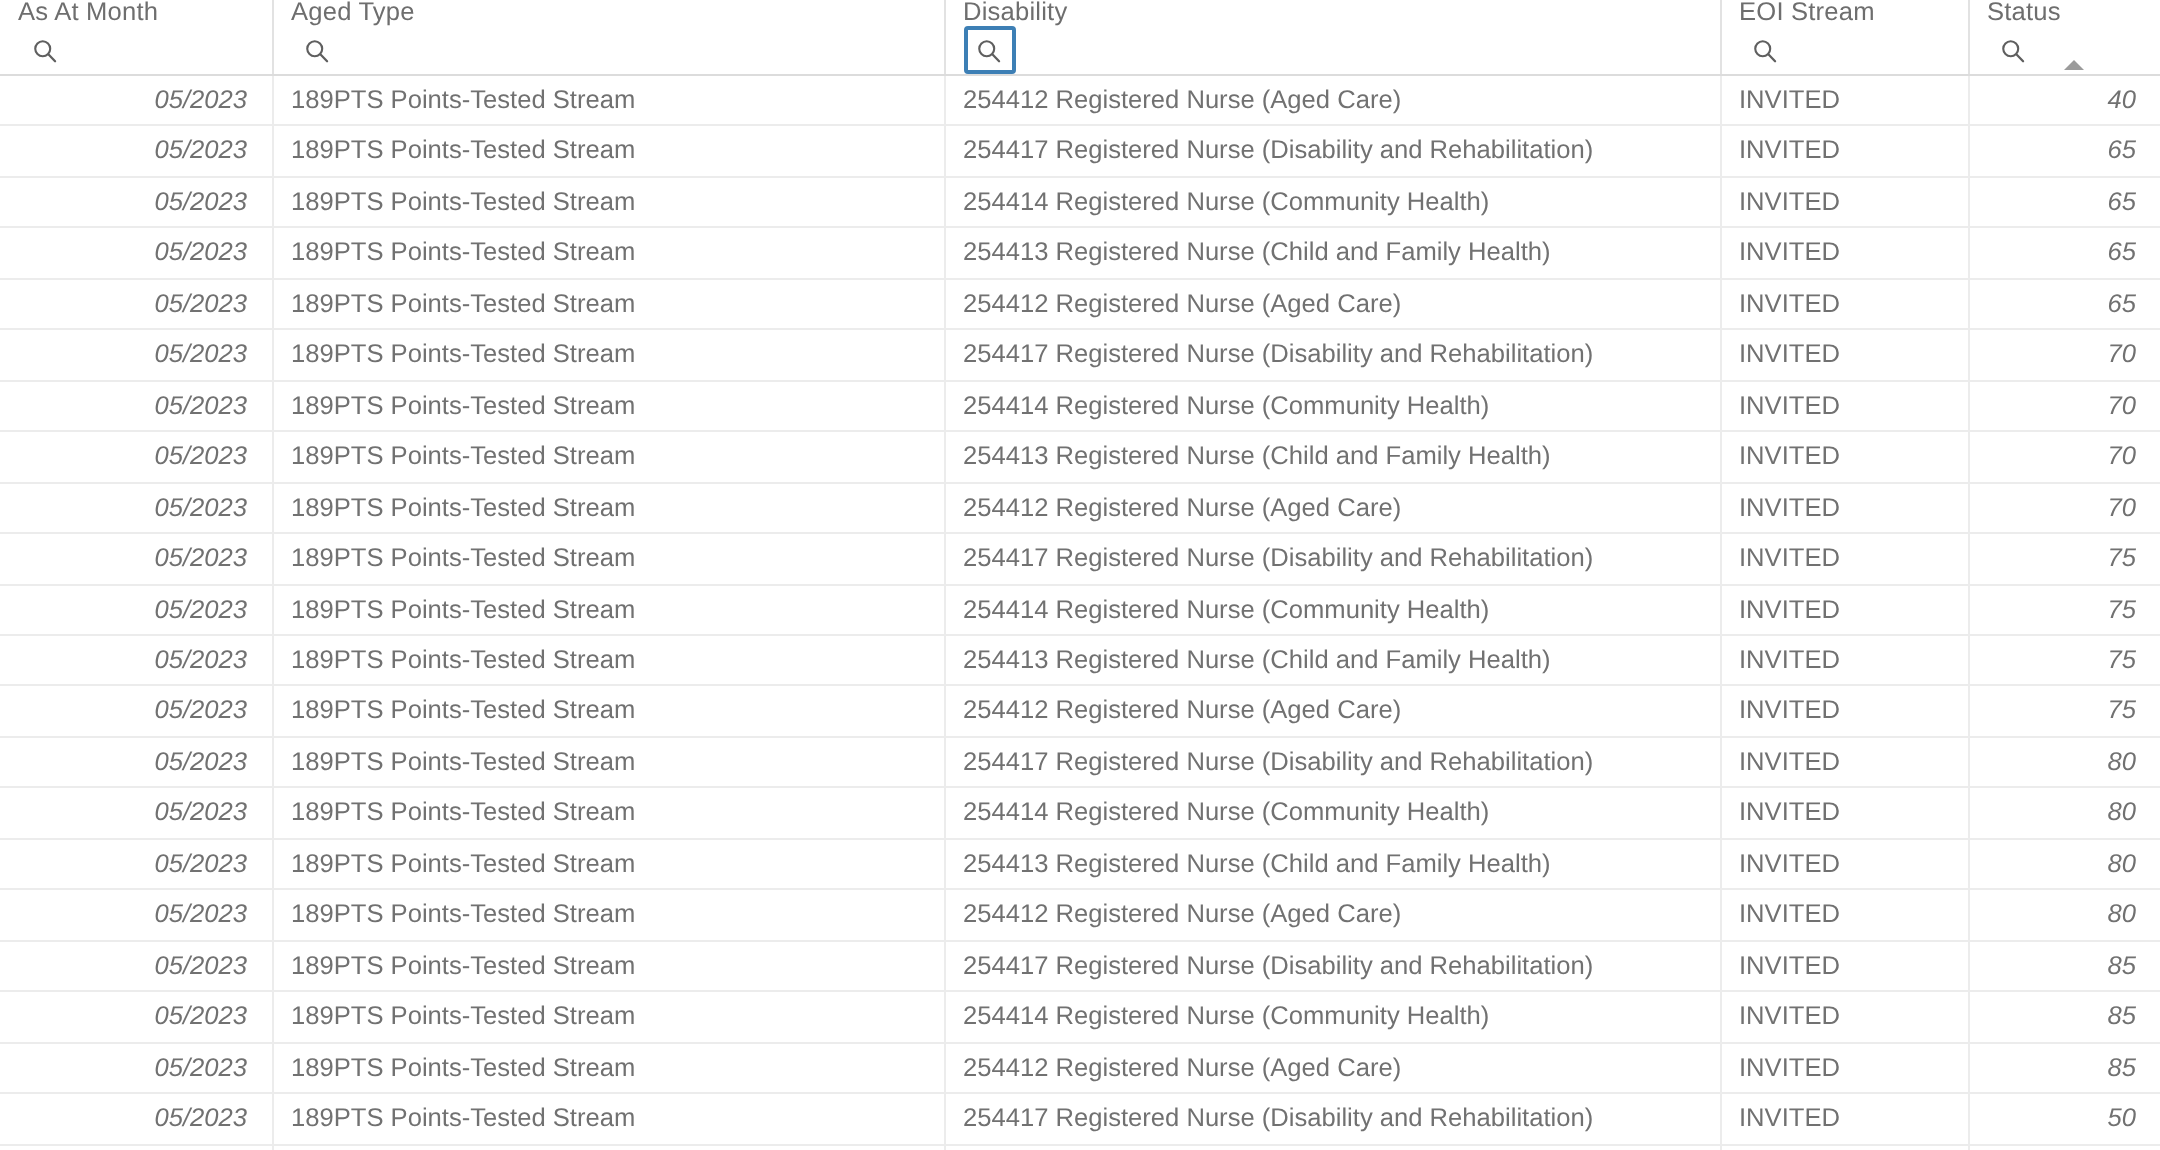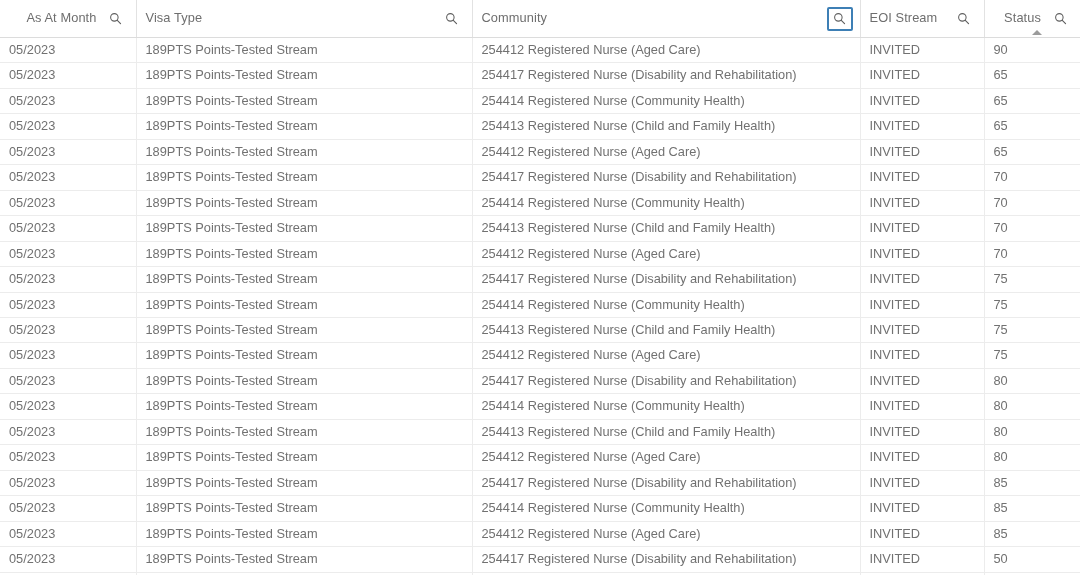--- a/index.html
+++ b/index.html
@@ -42,25 +42,26 @@
     background: #ffffff;
     vertical-align: middle;
     font-weight: normal;
     height: 37px;
     box-sizing: border-box;
   }
   thead th:last-child { border-right: none; }
 
   .th-inner {
     display: flex;
-    align-items: center;
+    align-items: flex-start;
     height: 37px;
     padding: 0 7px 0 9px;
     box-sizing: border-box;
     position: relative;
+    flex-direction: column;
   }
   .th-inner.align-right { justify-content: flex-end; }
   .th-inner.align-right .th-label { margin-right: 6px; }
 
   .th-label {
     font-size: 12.8px;
     color: #6e6e6e;
     letter-spacing: .1px;
     white-space: nowrap;
     line-height: 1;
@@ -108,21 +109,21 @@
     color: #717171;
     white-space: nowrap;
     overflow: hidden;
     text-overflow: ellipsis;
     height: 24.45px;
     box-sizing: border-box;
     line-height: 24.45px;
     background: #ffffff;
   }
   tbody td:last-child { border-right: none; }
-  td.align-right { padding-right: 12px; }
+  td.align-right { text-align: right; padding-right: 12px; font-style: italic; }
   td.align-left  { text-align: left; }
 
   
   col.c-month  { width: 136px; }
   col.c-visa   { width: 336px; }
   col.c-occ    { width: 388px; }
   col.c-eoi    { width: 124px; }
   col.c-points { width: 96px; }
 </style>
 </head>
@@ -145,33 +146,33 @@
               <div class="search-btn">
                 <svg width="13" height="13" viewBox="0 0 16 16" aria-hidden="true">
                   <circle cx="6.6" cy="6.6" r="4.6" fill="none" stroke="#5f5f5f" stroke-width="1.3"></circle>
                   <line x1="10.2" y1="10.2" x2="14.2" y2="14.3" stroke="#5f5f5f" stroke-width="1.4" stroke-linecap="round"></line>
                 </svg>
               </div>
             </div>
           </th>
           <th>
             <div class="th-inner">
-              <span class="th-label">Visa Type</span>
+              <span class="th-label">Aged Type</span>
               <span class="th-spacer"></span>
               <div class="search-btn">
                 <svg width="13" height="13" viewBox="0 0 16 16" aria-hidden="true">
                   <circle cx="6.6" cy="6.6" r="4.6" fill="none" stroke="#5f5f5f" stroke-width="1.3"></circle>
                   <line x1="10.2" y1="10.2" x2="14.2" y2="14.3" stroke="#5f5f5f" stroke-width="1.4" stroke-linecap="round"></line>
                 </svg>
               </div>
             </div>
           </th>
           <th>
             <div class="th-inner">
-              <span class="th-label">Community</span>
+              <span class="th-label">Disability</span>
               <span class="th-spacer"></span>
               <div class="search-btn focused">
                 <svg width="13" height="13" viewBox="0 0 16 16" aria-hidden="true">
                   <circle cx="6.6" cy="6.6" r="4.6" fill="none" stroke="#5f5f5f" stroke-width="1.3"></circle>
                   <line x1="10.2" y1="10.2" x2="14.2" y2="14.3" stroke="#5f5f5f" stroke-width="1.4" stroke-linecap="round"></line>
                 </svg>
               </div>
             </div>
           </th>
           <th>
@@ -199,21 +200,21 @@
             </div>
           </th>
         </tr>
     </thead>
     <tbody id="table-body">
         <tr class="data-row">
           <td class="align-right">05/2023</td>
           <td class="align-left">189PTS Points-Tested Stream</td>
           <td class="align-left">254412 Registered Nurse (Aged Care)</td>
           <td class="align-left">INVITED</td>
-          <td class="align-right">90</td>
+          <td class="align-right">40</td>
         </tr>
         <tr class="data-row">
           <td class="align-right">05/2023</td>
           <td class="align-left">189PTS Points-Tested Stream</td>
           <td class="align-left">254417 Registered Nurse (Disability and Rehabilitation)</td>
           <td class="align-left">INVITED</td>
           <td class="align-right">65</td>
         </tr>
         <tr class="data-row">
           <td class="align-right">05/2023</td>

